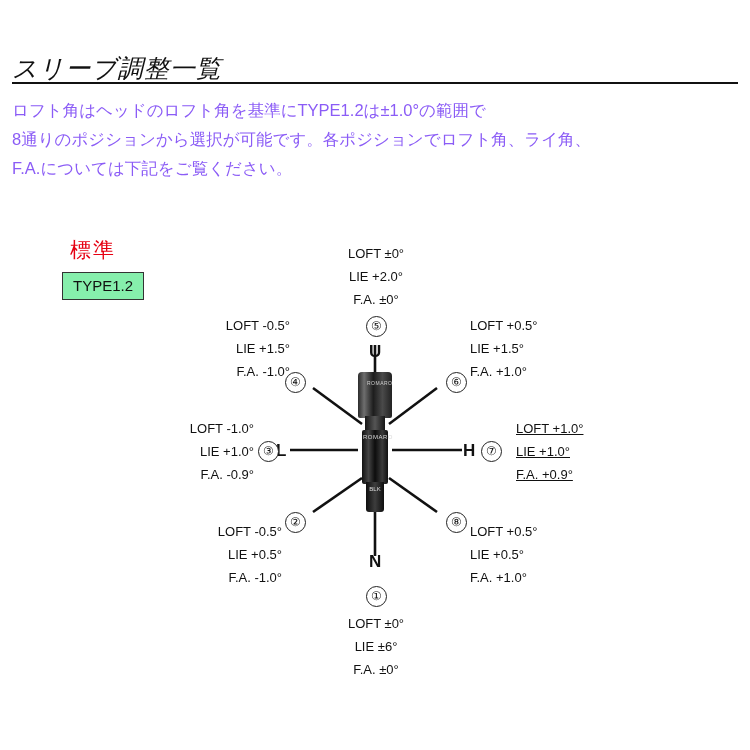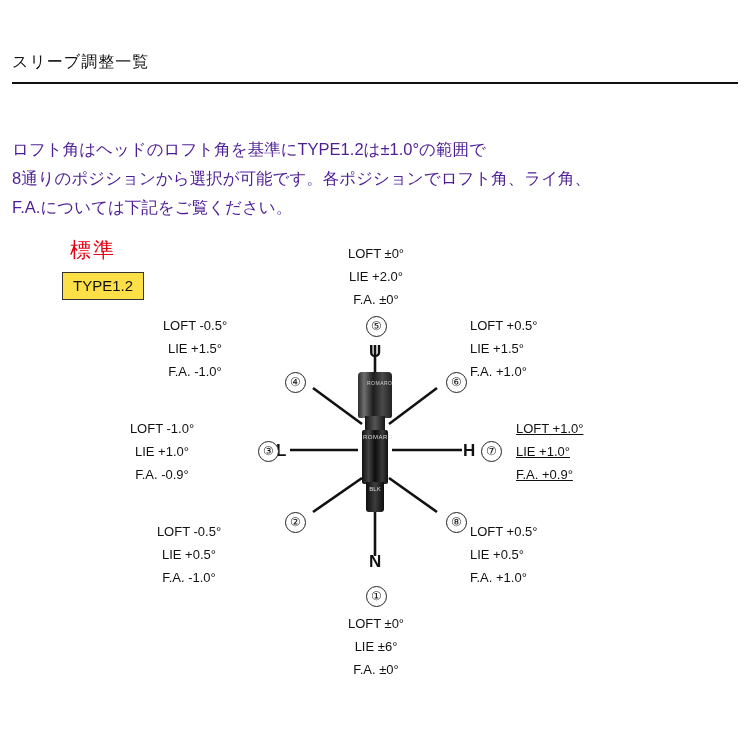--- a/index.html
+++ b/index.html
@@ -10,52 +10,52 @@
     color:#1a1a1a;
     overflow:hidden;
     position:relative;
   }
   #page{
     position:absolute;left:0;top:0;width:750px;height:750px;
   }
   
   .title{
     position:absolute;left:12px;top:52px;
-    font-size:16px;letter-spacing:1px;color:#111;
+    font-size:25px;letter-spacing:1px;color:#111;font-style:italic;
   }
   .title-rule{
     position:absolute;left:12px;top:82px;width:726px;height:2px;background:#111;
   }
   .desc{
     position:absolute;left:12px;top:96px;width:720px;
-    font-size:16.5px;line-height:29px;color:#4c1d95;margin-top:39px;
+    font-size:16.5px;line-height:29px;color:#8b5cf6;
   }
   .desc div{white-space:nowrap;}
   
   .std{
     position:absolute;left:70px;top:236px;
     font-size:21px;font-weight:normal;color:#e60012;letter-spacing:2px;
   }
   .type-box{
     position:absolute;left:62px;top:272px;
     border:1px solid #333;padding:4px 10px 5px 10px;
-    font-size:15px;color:#111;background:#fde047;
+    font-size:15px;color:#111;background:#86efac;
   }
   
   #diagram{
     position:absolute;left:0;top:0;width:750px;height:750px;
     pointer-events:none;
   }
   .blk{
     position:absolute;
     font-size:13px;line-height:23px;color:#111;
     white-space:nowrap;
   }
   .blk.right{text-align:left;}
-  .blk.left{text-align:center;}
+  .blk.left{text-align:right;}
   .blk.center{text-align:center;}
   .circ{
     position:absolute;
     width:19px;height:19px;border:1px solid #222;border-radius:50%;
     font-size:12px;line-height:19px;text-align:center;color:#111;
     background:#fff;
   }
   .dirlbl{
     position:absolute;font-size:17px;font-weight:bold;color:#111;
   }

